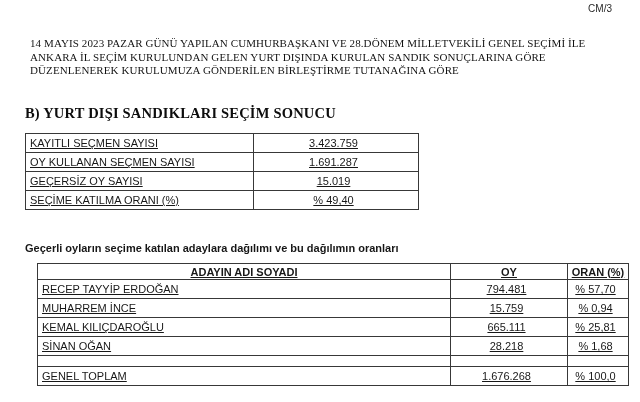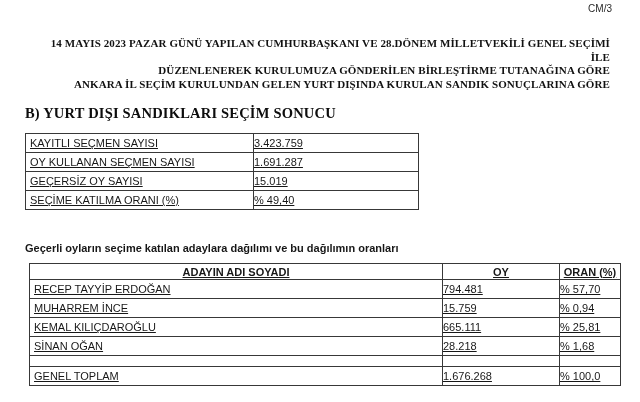--- a/index.html
+++ b/index.html
@@ -20,23 +20,23 @@
     right: 28px;
     font-size: 10px;
     color: #2a2a2a;
     font-family: "Liberation Sans", sans-serif;
   }
   .title-block {
     position: absolute;
     top: 37px;
     left: 30px;
     right: 30px;
-    text-align: right;
+    text-align: left;
     font-family: "Liberation Serif", serif;
-    font-weight: bold;
+    font-weight: normal;
     font-size: 11px;
     line-height: 13.5px;
     color: #161616;
     letter-spacing: 0.1px;
   }
   .section-heading {
     position: absolute;
     top: 105px;
     left: 25px;
     font-family: "Liberation Serif", serif;
@@ -61,54 +61,54 @@
     text-decoration: underline;
   }
   .summary-table {
     top: 133px;
     left: 25px;
     width: 393px;
   }
   .summary-table td { height: 19px; }
   .candidates-table {
     top: 263px;
-    left: 29px;
+    left: 37px;
     width: 591px;
   }
   .candidates-table th {
     height: 16px;
     font-weight: bold;
     text-align: center;
     font-size: 11px;
   }
   .candidates-table td { height: 19px; margin-left: 28px; }
   .candidates-table tr.empty-row td { height: 11px; }
   .cell-label, .cell-name { text-align: left; padding-left: 4px; }
-  .cell-value, .cell-votes, .cell-percent { text-align: left; padding-right: 5px; }
+  .cell-value, .cell-votes, .cell-percent { text-align: center; padding-right: 5px; }
   .table-caption {
     position: absolute;
     top: 242px;
     left: 25px;
     font-family: "Liberation Sans", sans-serif;
     font-weight: bold;
     font-size: 11px;
     color: #1a1a1a;
   }
 </style>
 </head>
 <body>
 
 <div class="page">
 
   <div class="doc-code">CM/3</div>
 
   <div class="title-block">
     <div>14 MAYIS 2023  PAZAR GÜNÜ YAPILAN CUMHURBAŞKANI VE 28.DÖNEM MİLLETVEKİLİ GENEL SEÇİMİ İLE</div>
+    <div>ANKARA İL SEÇİM KURULUNDAN GELEN YURT DIŞINDA KURULAN SANDIK SONUÇLARINA GÖRE</div>
     <div>DÜZENLENEREK KURULUMUZA GÖNDERİLEN BİRLEŞTİRME TUTANAĞINA GÖRE</div>
-    <div>ANKARA İL SEÇİM KURULUNDAN GELEN YURT DIŞINDA KURULAN SANDIK SONUÇLARINA GÖRE</div>
   </div>
 
   <div class="section-heading">B) YURT DIŞI SANDIKLARI SEÇİM SONUCU</div>
 
   <table class="summary-table">
     <colgroup>
       <col style="width:228px">
       <col style="width:165px">
     </colgroup>
     <tbody>

